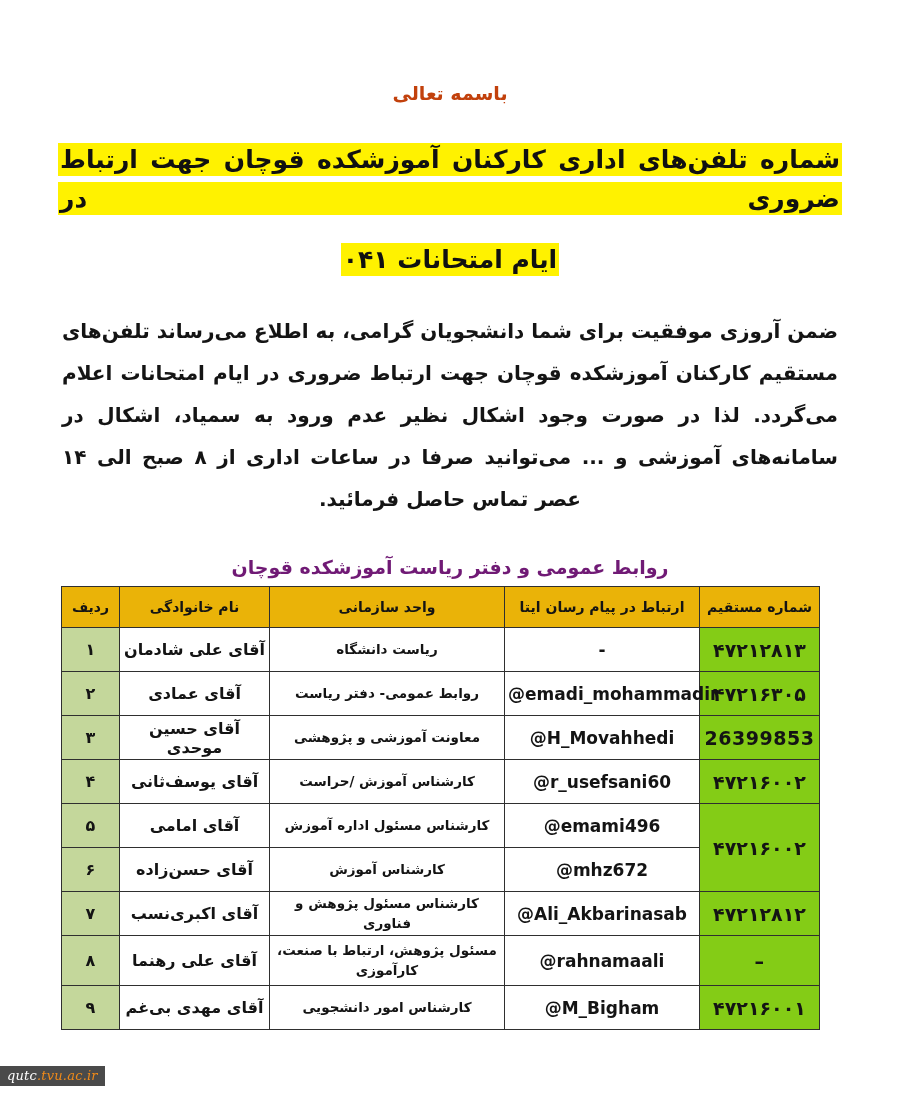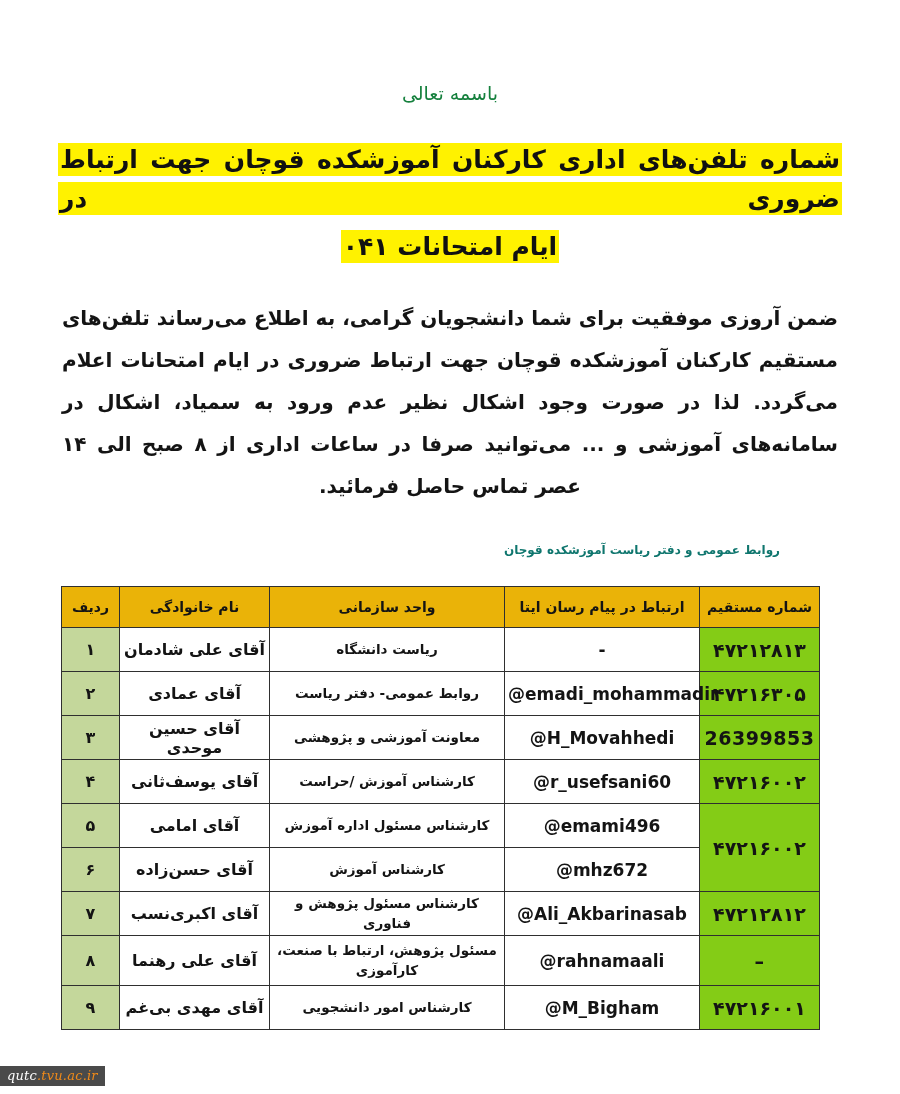--- a/index.html
+++ b/index.html
@@ -22,26 +22,26 @@
     position: relative;
     width: 900px;
     height: 1094px;
     box-sizing: border-box;
   }
 
   
   .invocation {
     text-align: center;
     font-size: 19px;
-    font-weight: normal;
+    font-weight: bold;
     letter-spacing: 0.2px;
     margin: 0;
     padding-top: 82px;
     line-height: 1.2;
-    color: #15803d;
+    color: #c2410c;
   }
 
   
   .title-block {
     margin: 36px 58px 0 58px;
     text-align: center;
   }
   .title-line {
     display: block;
     font-size: 25px;
@@ -54,41 +54,41 @@
     padding: 2px 2px;
     box-decoration-break: clone;
     -webkit-box-decoration-break: clone;
   }
   .title-line.first {
     text-align: justify;
     text-align-last: justify;
   }
   .title-line.second {
     text-align: center;
-    margin-top: 10px;
+    margin-top: 23px;
   }
 
   
   .body-para {
     margin: 30px 62px 0 62px;
     font-size: 20px;
     font-weight: bold;
     line-height: 2.1;
     text-align: justify;
     text-align-last: center;
     color: #141414;
   }
 
   
   .signature {
     margin: 36px 120px 0 120px;
-    font-size: 12px;
-    font-weight: bold;
-    text-align: right;
-    color: #0f766e;
+    font-size: 19px;
+    font-weight: bold;
+    text-align: center;
+    color: #701a75;
   }
 
   
   .table-wrap {
     position: absolute;
     top: 586px;
     right: 80px;
     left: 62px;
   }
   table.phones {

